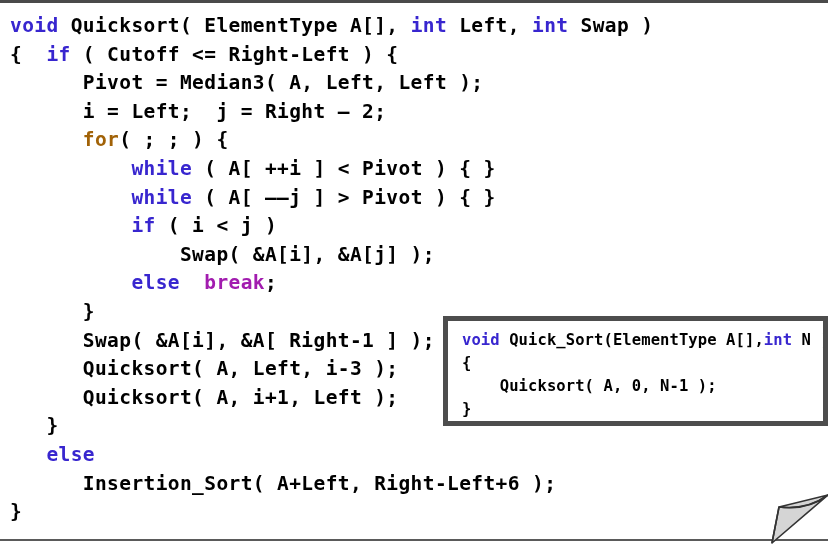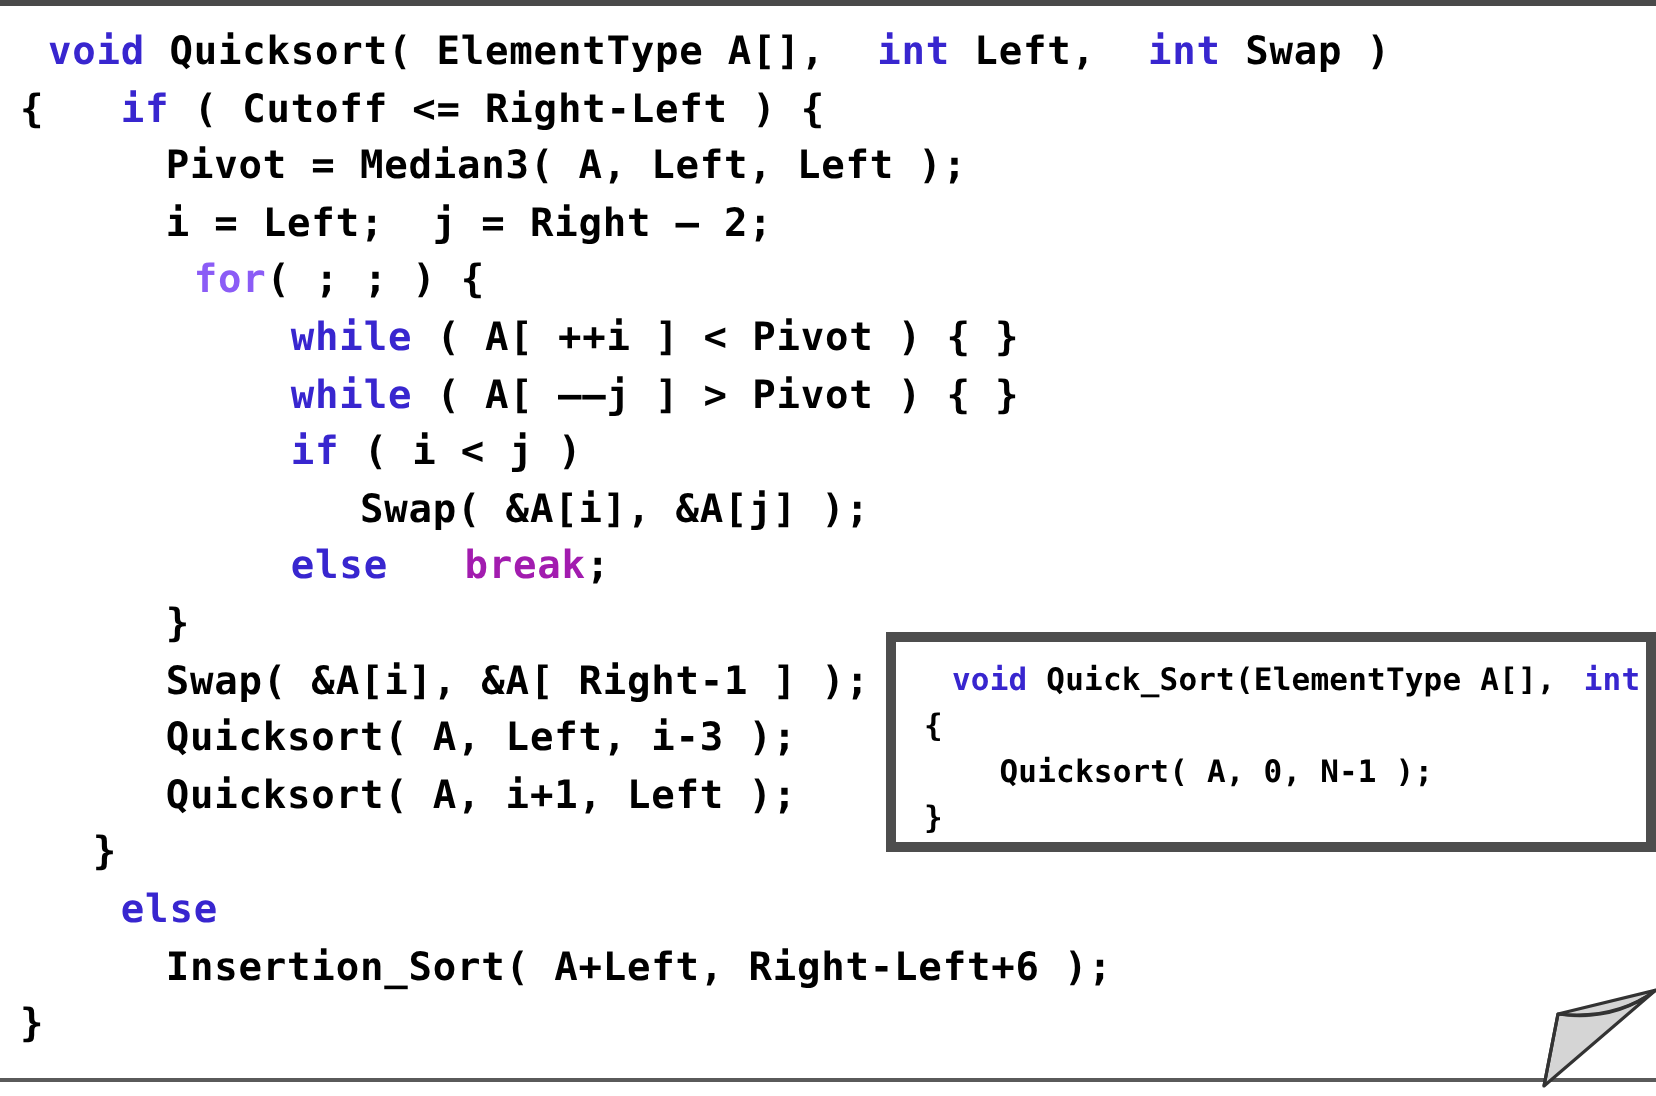--- a/index.html
+++ b/index.html
@@ -50,21 +50,20 @@
     font-size: 19.5px;
     font-weight: bold;
     line-height: 28.6px;
     height: 28.6px;
     color: #000000;
     white-space: pre;
     letter-spacing: 0.4px;
   }
   .kw {
     color: #3826cf;
-    margin-left: 14px;
   }
 
   
   #inset-box {
     position: absolute;
     left: 443px;
     top: 316px;
     width: 385px;
     height: 110px;
     border: 5px solid #0f172a;
@@ -104,21 +103,21 @@
 
 <div id="slide">
 
   <div id="slide-top-rule" style="background: rgb(74, 74, 74);"></div>
 
   <div class="code-block" id="main-code">
       <div class="code-line"><span class="kw" style="color: rgb(56, 38, 207);">void</span><span> Quicksort( ElementType A[], </span><span class="kw" style="color: rgb(56, 38, 207);">int</span><span> Left, </span><span class="kw" style="color: rgb(56, 38, 207);">int</span><span> Swap )</span></div>
       <div class="code-line"><span>{  </span><span class="kw" style="color: rgb(56, 38, 207);">if</span><span> ( Cutoff &lt;= Right-Left ) {</span></div>
       <div class="code-line"><span>      Pivot = Median3( A, Left, Left );</span></div>
       <div class="code-line"><span>      i = Left;  j = Right – 2;</span></div>
-      <div class="code-line"><span>      </span><span class="kw" style="color: #8b5cf6;">for</span><span>( ; ; ) {</span></div>
+      <div class="code-line"><span>      </span><span class="kw" style="color: #a16207;">for</span><span>( ; ; ) {</span></div>
       <div class="code-line"><span>          </span><span class="kw" style="color: rgb(56, 38, 207);">while</span><span> ( A[ ++i ] &lt; Pivot ) { }</span></div>
       <div class="code-line"><span>          </span><span class="kw" style="color: rgb(56, 38, 207);">while</span><span> ( A[ ––j ] &gt; Pivot ) { }</span></div>
       <div class="code-line"><span>          </span><span class="kw" style="color: rgb(56, 38, 207);">if</span><span> ( i &lt; j )</span></div>
       <div class="code-line"><span>              Swap( &amp;A[i], &amp;A[j] );</span></div>
       <div class="code-line"><span>          </span><span class="kw" style="color: rgb(56, 38, 207);">else</span><span>  </span><span class="kw" style="color: #a21caf;">break</span><span>;</span></div>
       <div class="code-line"><span>      }</span></div>
       <div class="code-line"><span>      Swap( &amp;A[i], &amp;A[ Right-1 ] );</span></div>
       <div class="code-line"><span>      Quicksort( A, Left, i-3 );</span></div>
       <div class="code-line"><span>      Quicksort( A, i+1, Left );</span></div>
       <div class="code-line"><span>   }</span></div>

